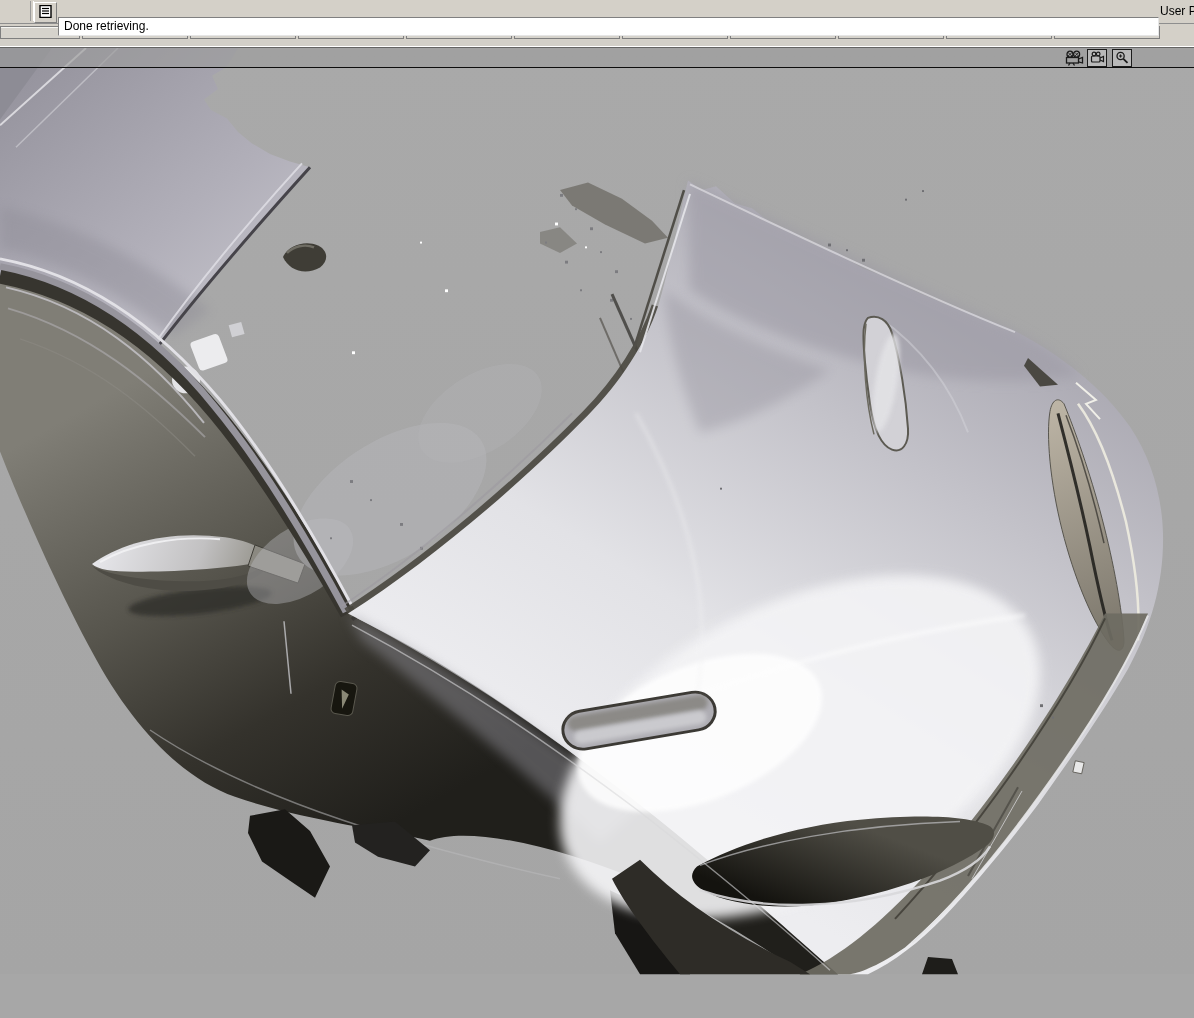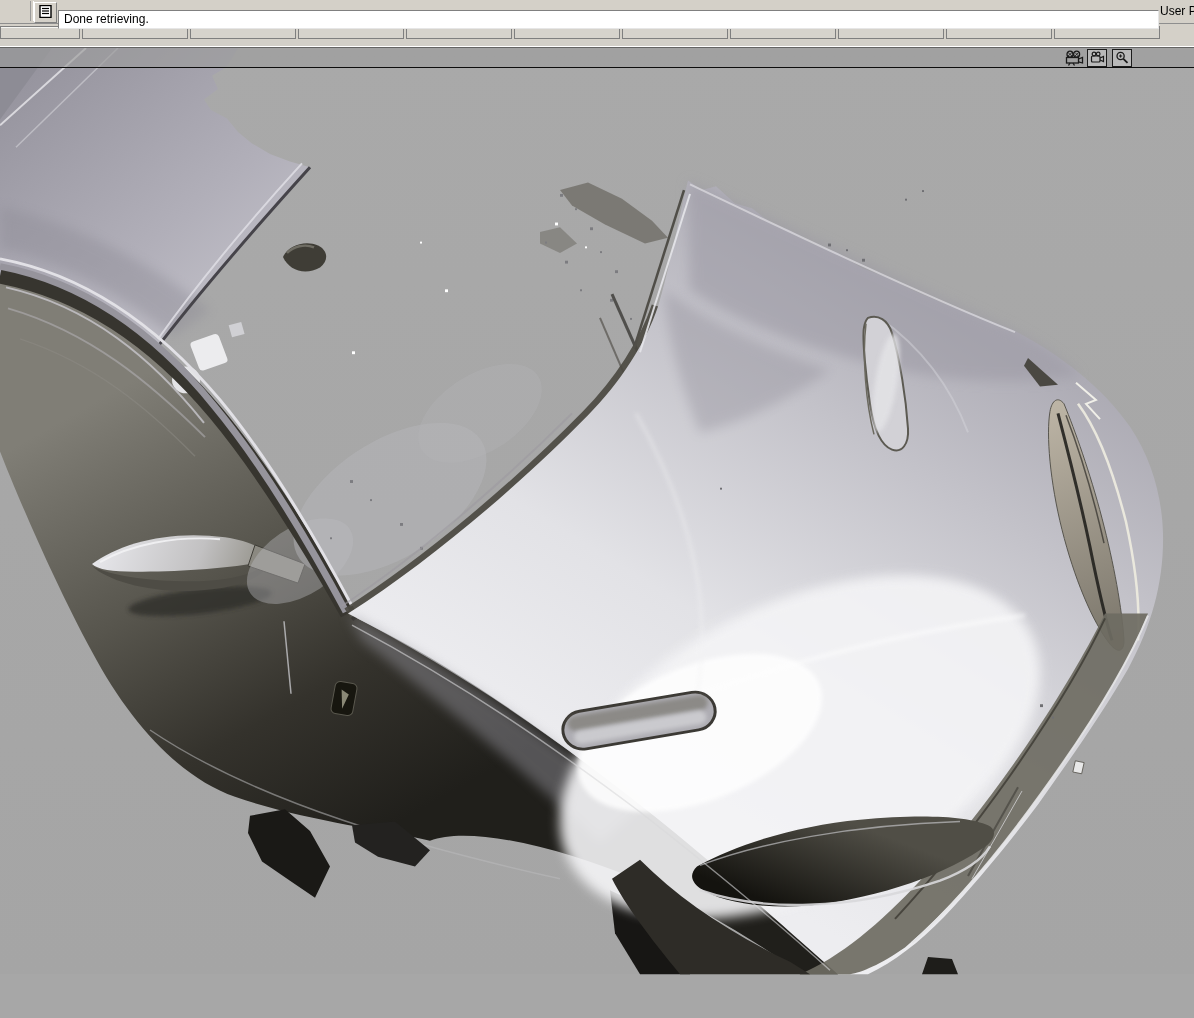--- a/index.html
+++ b/index.html
@@ -11,21 +11,21 @@
   }
   
   .status-row{position:relative;height:23px;background:#d4d0c8;}
   .blank-panel{position:absolute;left:2px;top:2px;width:26px;height:18px;background:#d4d0c8;}
   .v-groove{position:absolute;left:30px;top:1px;width:2px;height:20px;
     border-left:1px solid #9a9a9a;border-right:1px solid #ffffff;}
   .doc-btn{position:absolute;left:34px;top:2px;width:21px;height:19px;background:#d4d0c8;
     border-top:1px solid #ffffff;border-left:1px solid #ffffff;
     border-right:1px solid #808080;border-bottom:1px solid #808080;
     display:flex;align-items:center;justify-content:center;cursor:pointer;}
-  .status-field{position:absolute;left:58px;top:10px;width:1094px;height:17px;background:#ffffff;
+  .status-field{position:absolute;left:58px;top:17px;width:1094px;height:17px;background:#ffffff;
     border-top:1px solid #808080;border-left:1px solid #808080;
     border-right:1px solid #e6e6e6;border-bottom:1px solid #e6e6e6;
     font-size:12px;color:#000;line-height:17px;padding-left:5px;white-space:nowrap;overflow:hidden;}
   .user-label{position:absolute;left:1160px;top:4px;font-size:12px;color:#000;white-space:nowrap;}
   
   .shelf-row{height:16px;background:#d4d0c8;border-top:1px solid #8e8e8e;
     display:flex;align-items:center;overflow:hidden;white-space:nowrap;padding-top:0;}
   .shelf-seg{height:11px;flex:0 0 auto;background:#d6d3cc;margin-right:2px;
     border:1px solid #7f7f7f;box-shadow:inset 0 1px 0 #f5f5f2;}
   .strip{height:7px;background:#d2cfc8;box-shadow:inset 0 -1px 0 #ffffff;}

